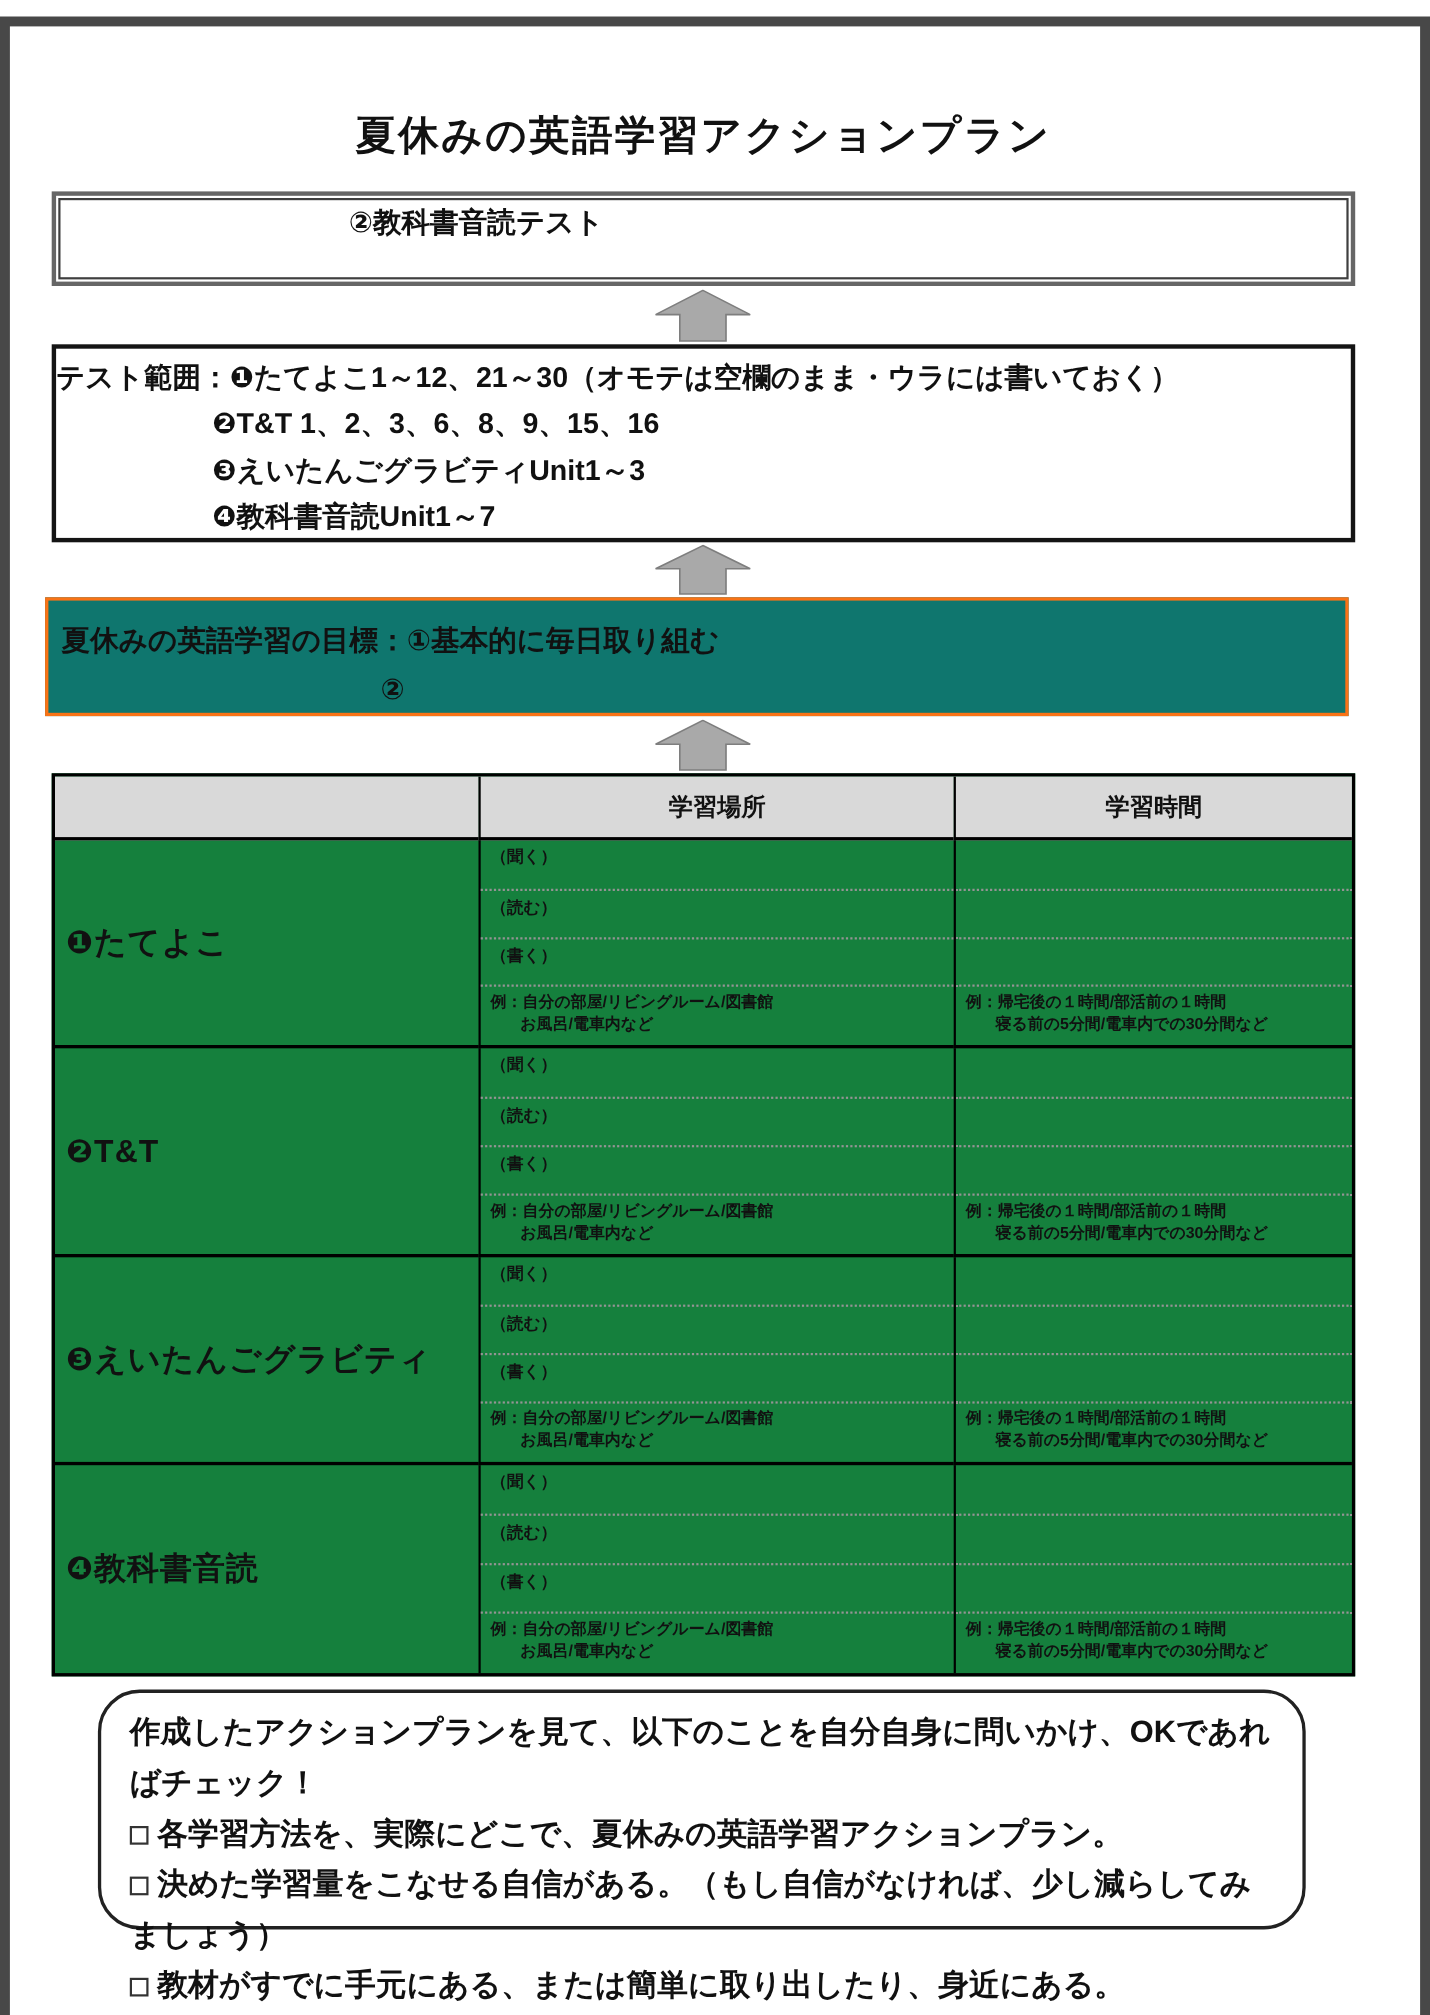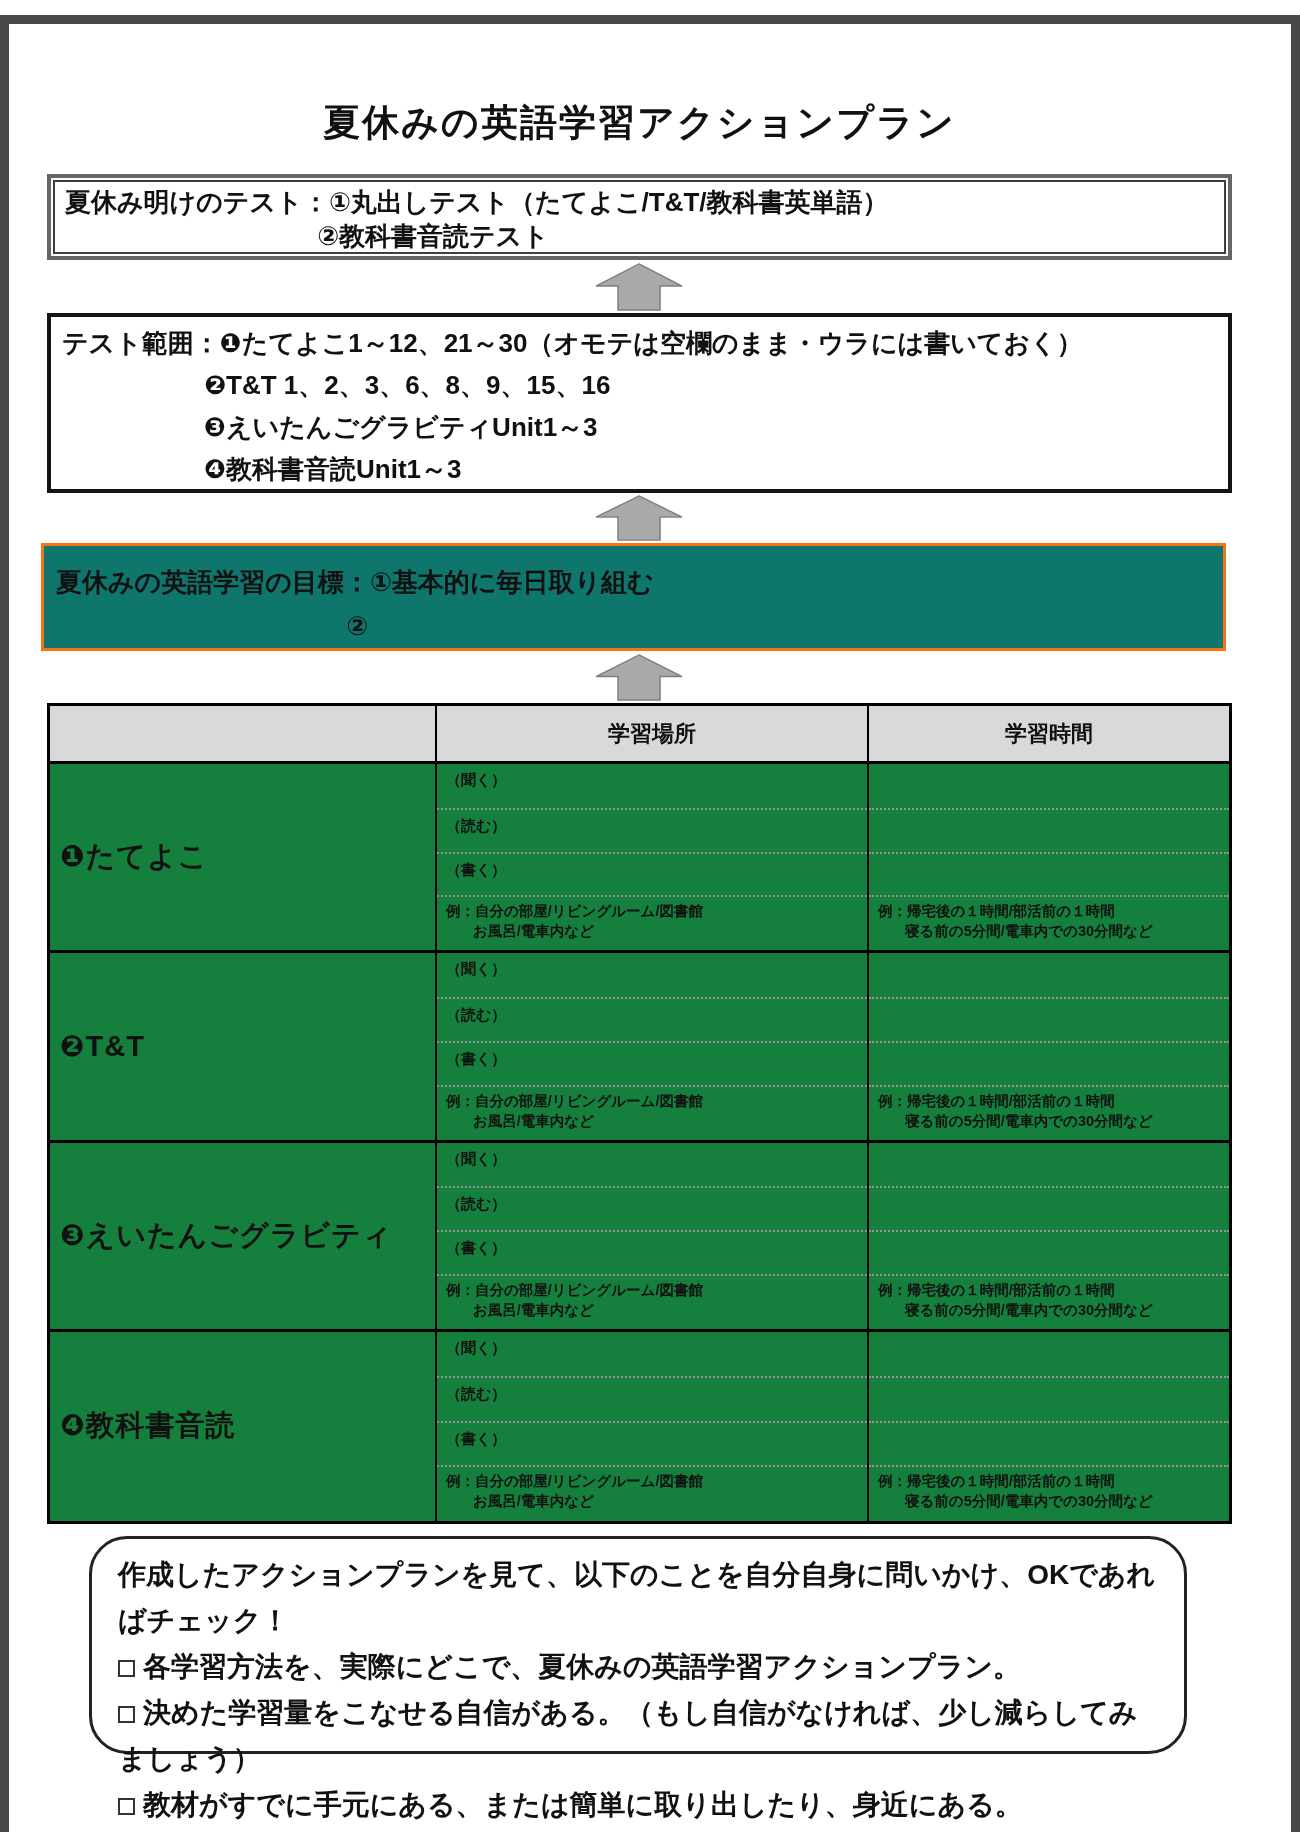--- a/index.html
+++ b/index.html
@@ -42,21 +42,21 @@
     padding: 3px 10px;
     font-size: 26px;
     line-height: 34px;
   }
   .box1 .indent2 { padding-left: 252px; }
 
   
   .box2 {
     left: 38px; top: 289px; width: 1185px; height: 180px;
     border: 4px solid #141414;
-    padding: 5px 11px;
+    padding: 5px 0;
     font-size: 26px;
     line-height: 42px;
     background: #fff;
   }
   .box2 .indent { padding-left: 142px; }
 
   
   .box3 {
     left: 32px; top: 519px; width: 1185px; height: 108px;
     border: 3px solid #f97316;
@@ -134,36 +134,35 @@
 </style>
 </head>
 <body>
 
 <div class="page">
 
   <div class="abs title">夏休みの英語学習アクションプラン</div>
 
   <div class="abs box1">
     <div class="box1-inner">
-      <div>夏休み明けのテスト：①丸出しテスト（たてよこ/T&amp;T/教科書英単語）</div>
       <div class="indent2">②教科書音読テスト</div>
     </div>
   </div>
 
   <div class="abs arrow arrow1">
     <svg viewBox="0 0 90 50" preserveAspectRatio="none">
       <polygon points="45,1 88,24 66,24 66,49 24,49 24,24 2,24" fill="#a9a9a9" stroke="#7e7e7e" stroke-width="1.5"></polygon>
     </svg>
   </div>
 
   <div class="abs box2">
     <div>テスト範囲：❶たてよこ1～12、21～30（オモテは空欄のまま・ウラには書いておく）</div>
     <div class="indent">❷T&amp;T 1、2、3、6、8、9、15、16</div>
     <div class="indent">❸えいたんごグラビティUnit1～3</div>
-    <div class="indent">❹教科書音読Unit1～3</div>
+    <div class="indent">❹教科書音読Unit1～7</div>
   </div>
 
   <div class="abs arrow arrow2">
     <svg viewBox="0 0 90 50" preserveAspectRatio="none">
       <polygon points="45,1 88,24 66,24 66,49 24,49 24,24 2,24" fill="#a9a9a9" stroke="#7e7e7e" stroke-width="1.5"></polygon>
     </svg>
   </div>
 
   <div class="abs box3">
     <div>夏休みの英語学習の目標：①基本的に毎日取り組む</div>

